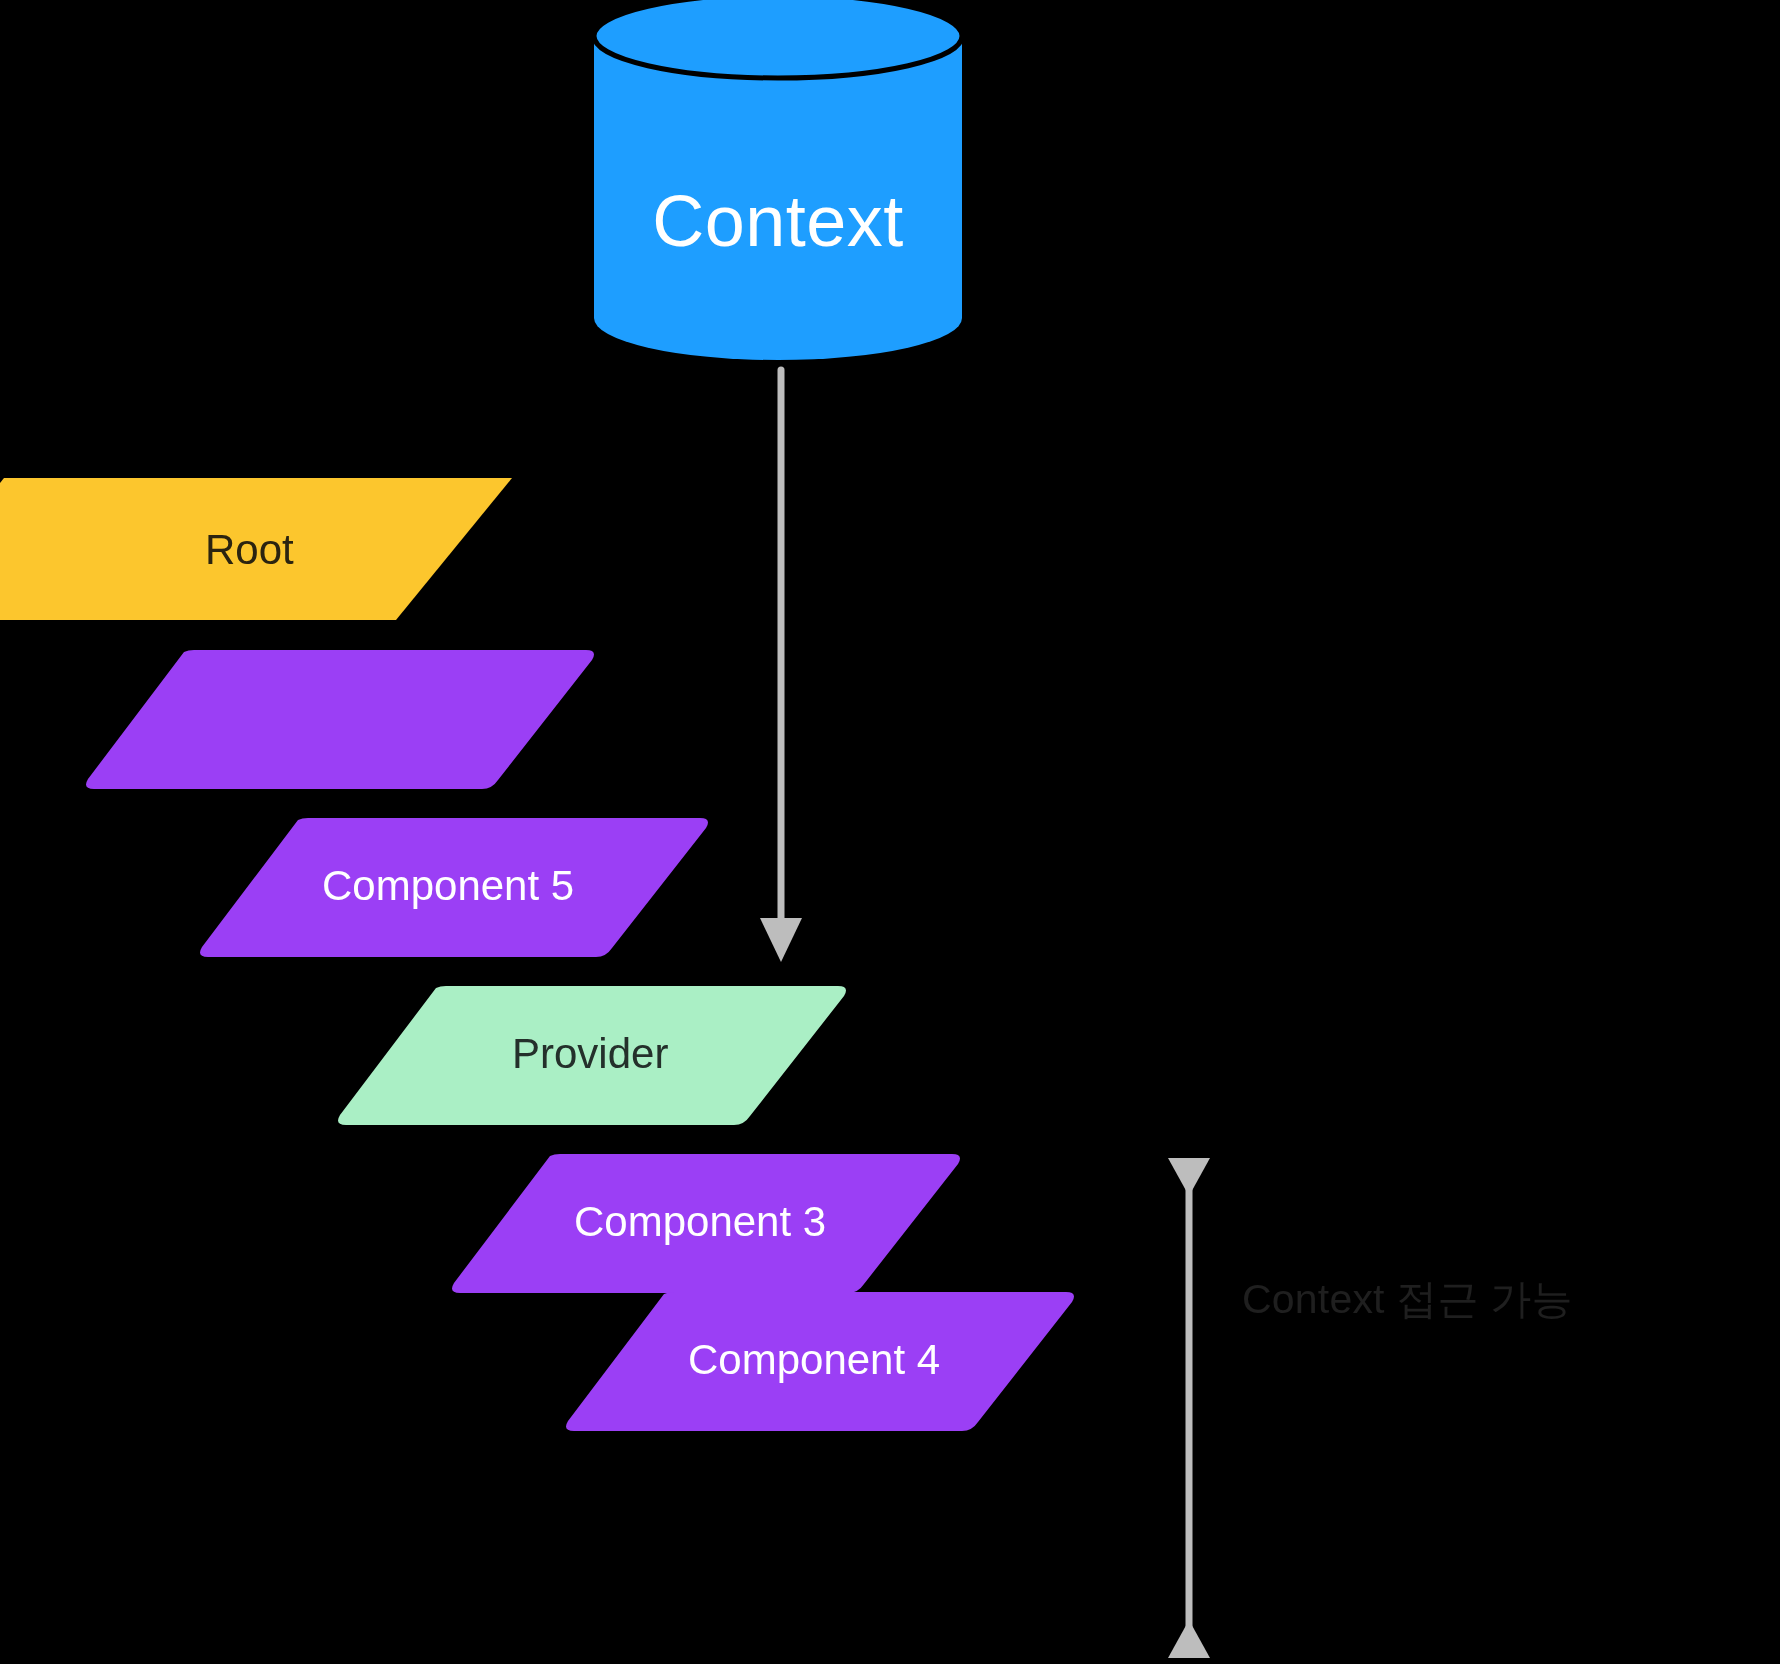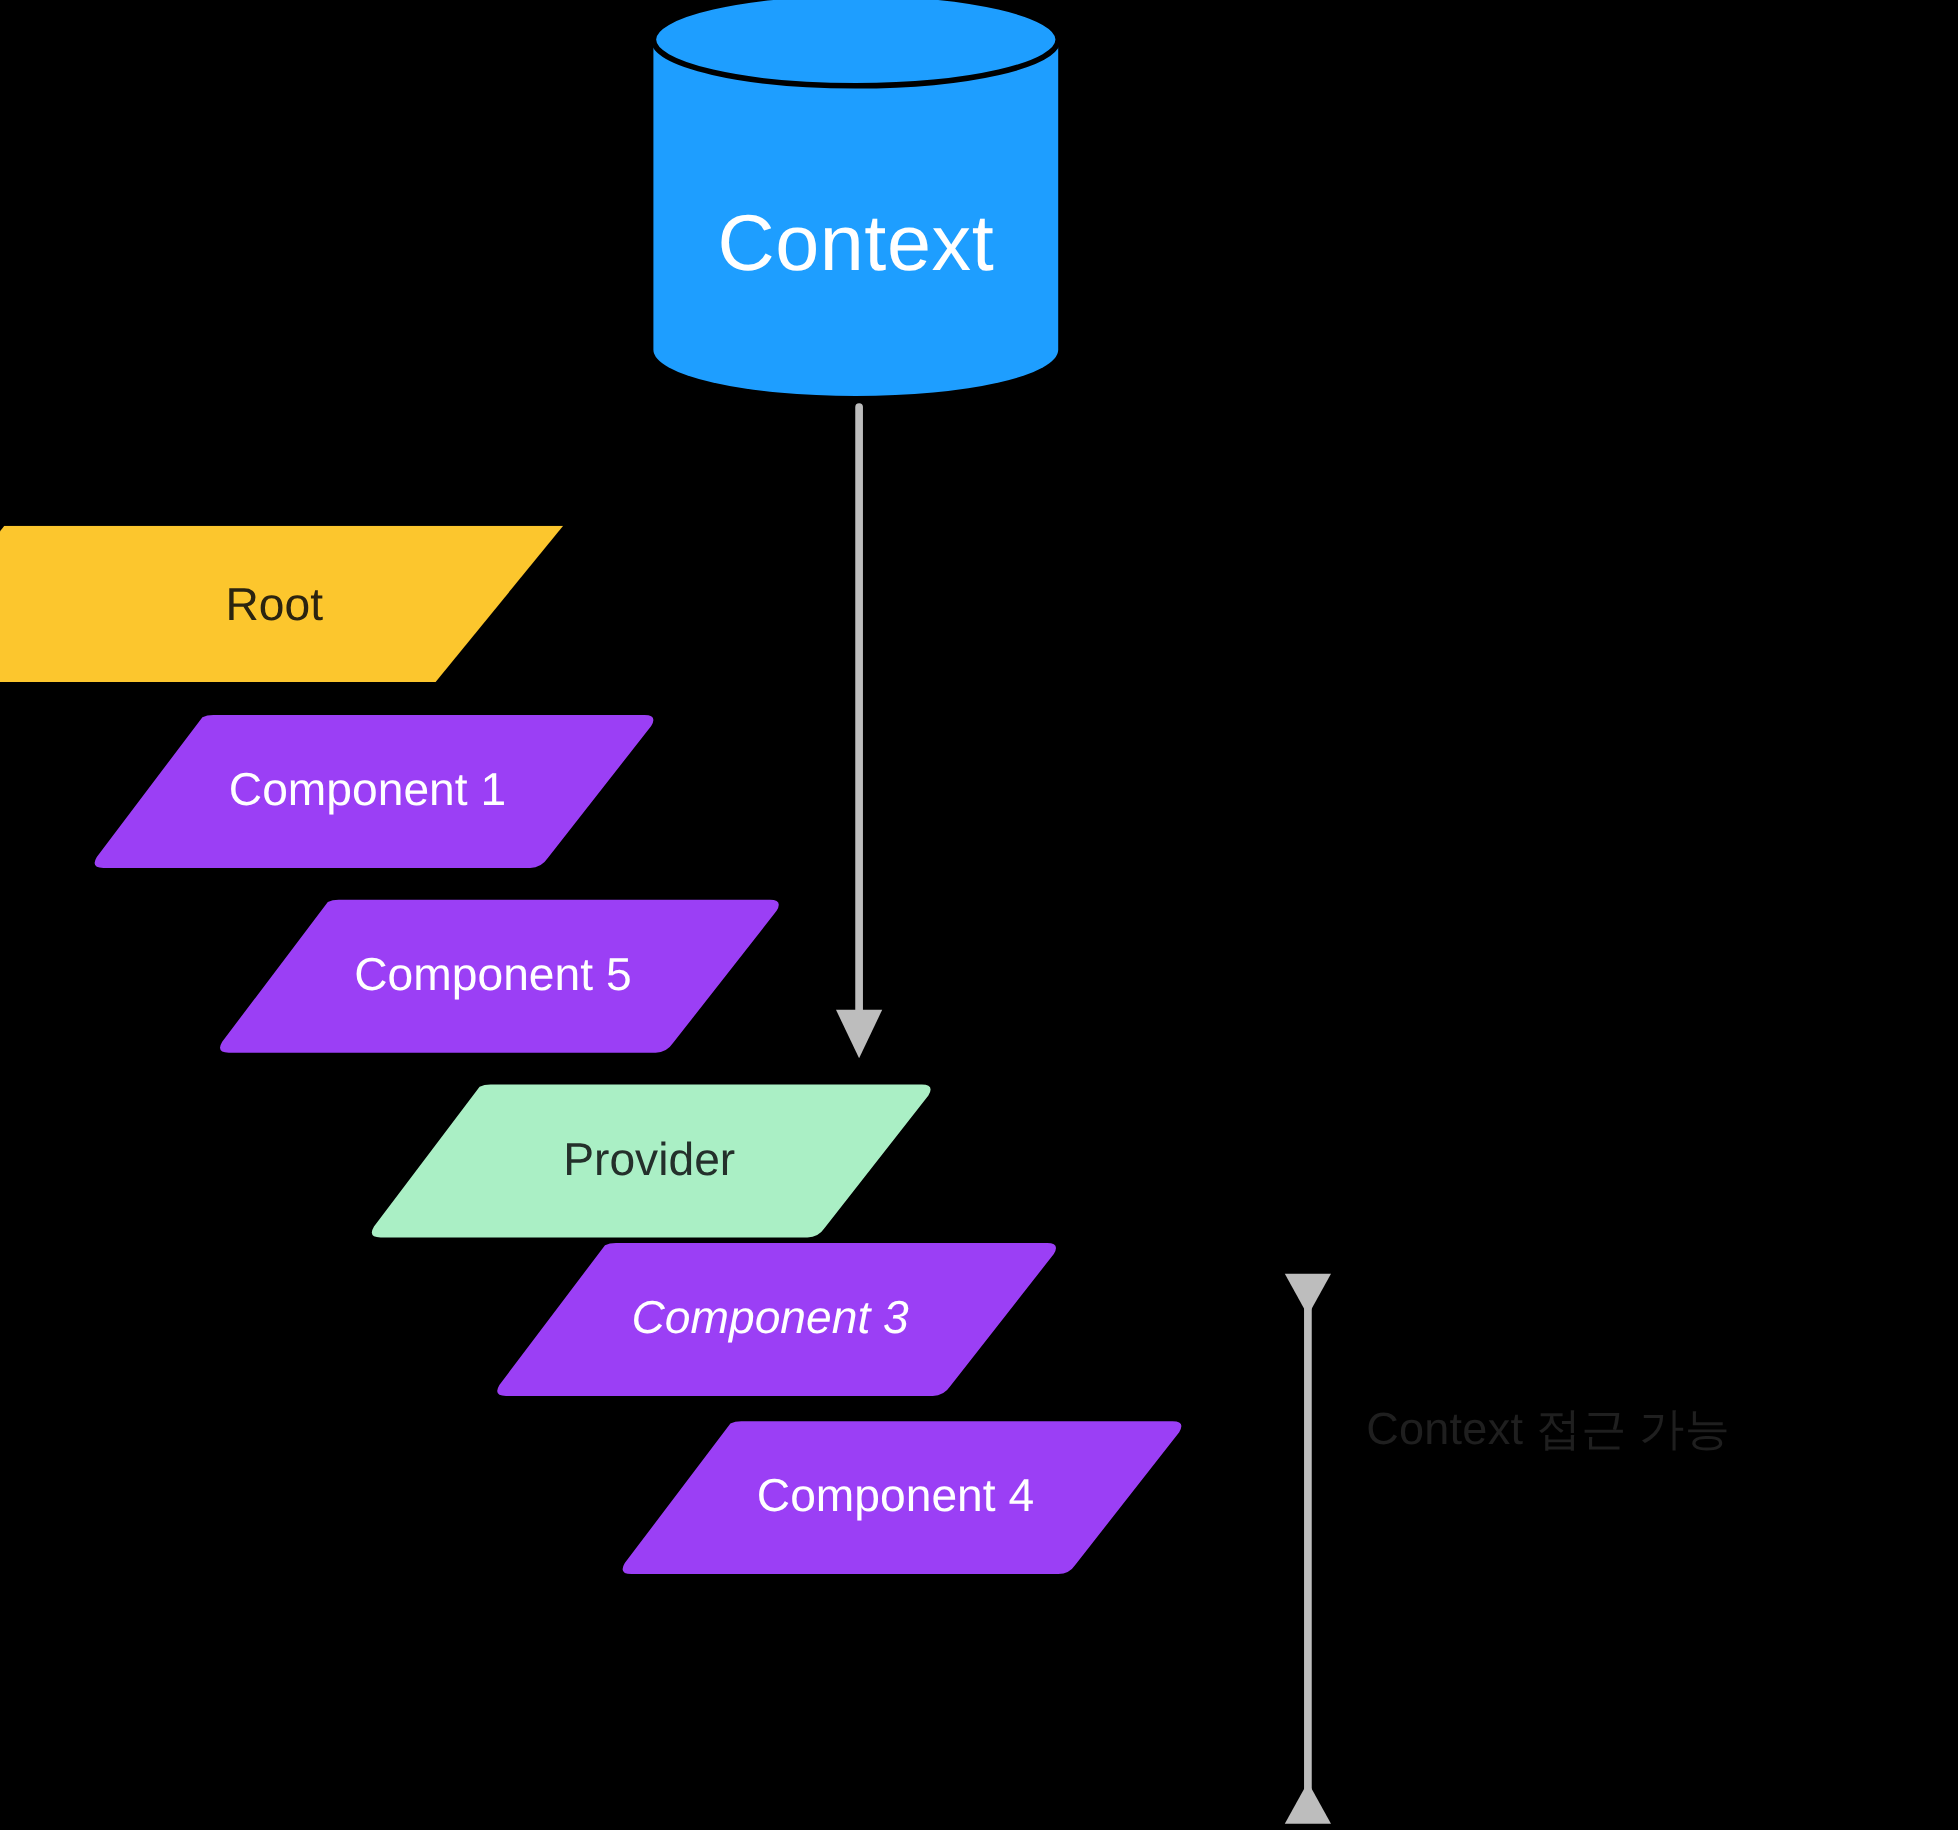--- a/index.html
+++ b/index.html
@@ -91,38 +91,37 @@
     <svg width="640" height="142" viewBox="0 0 640 142">
       <path d="M124,0 L632,0 L516,142 L8,142 Z" fill="#FCC62D" stroke="none" stroke-linejoin="round"></path>
     </svg>
     <div class="plate-label rootdark" style="left:325px; top:48px;">Root</div>
   </div>
 
   <div class="plate" style="left:80px; top:648px; width:520px; height:144px;">
     <svg width="520" height="144" viewBox="0 0 520 144">
       <path d="M104,4 Q108,2 114,2 L506,2 Q518,2 512,12 L418,132 Q412,141 402,141 L14,141 Q2,141 8,131 Z" fill="#9B3FF5"></path>
     </svg>
-    <div class="plate-label" style="left:128px; top:46px;">Component 1</div>
   </div>
 
   <div class="plate" style="left:194px; top:816px; width:520px; height:144px;">
     <svg width="520" height="144" viewBox="0 0 520 144">
       <path d="M104,4 Q108,2 114,2 L506,2 Q518,2 512,12 L418,132 Q412,141 402,141 L14,141 Q2,141 8,131 Z" fill="#9B3FF5"></path>
     </svg>
     <div class="plate-label" style="left:128px; top:46px;">Component 5</div>
   </div>
 
   <div class="plate" style="left:332px; top:984px; width:520px; height:144px;">
     <svg width="520" height="144" viewBox="0 0 520 144">
       <path d="M104,4 Q108,2 114,2 L506,2 Q518,2 512,12 L418,132 Q412,141 402,141 L14,141 Q2,141 8,131 Z" fill="#AAEFC5"></path>
     </svg>
     <div class="plate-label dark" style="left:180px; top:46px;">Provider</div>
   </div>
 
-  <div class="plate" style="left:446px; top:1128px; width:520px; height:144px;font-style:italic;">
+  <div class="plate" style="left:446px; top:1152px; width:520px; height:144px;">
     <svg width="520" height="144" viewBox="0 0 520 144">
       <path d="M104,4 Q108,2 114,2 L506,2 Q518,2 512,12 L418,132 Q412,141 402,141 L14,141 Q2,141 8,131 Z" fill="#9B3FF5"></path>
     </svg>
     <div class="plate-label" style="left:128px; top:46px;">Component 3</div>
   </div>
 
   <div class="plate" style="left:560px; top:1290px; width:520px; height:144px;">
     <svg width="520" height="144" viewBox="0 0 520 144">
       <path d="M104,4 Q108,2 114,2 L506,2 Q518,2 512,12 L418,132 Q412,141 402,141 L14,141 Q2,141 8,131 Z" fill="#9B3FF5"></path>
     </svg>

